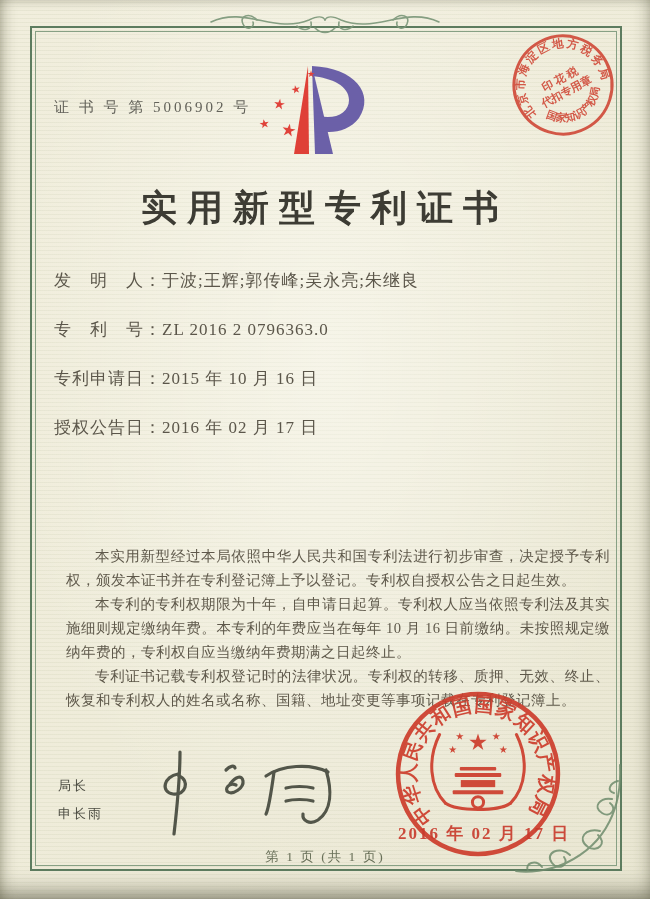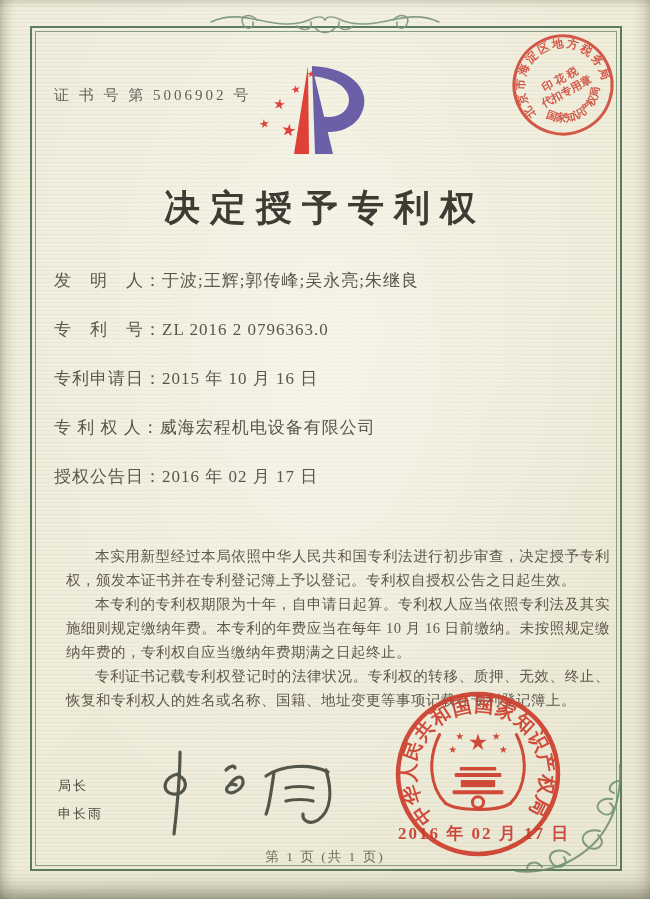--- a/index.html
+++ b/index.html
@@ -13,21 +13,21 @@
   }
   .edge-shadow{position:absolute;inset:0;pointer-events:none;z-index:50;
     box-shadow:
       inset 10px 0 16px -10px rgba(70,70,45,.45),
       inset -12px 0 18px -12px rgba(70,70,45,.35),
       inset 0 -18px 22px -12px rgba(60,60,40,.55),
       inset 0 8px 12px -9px rgba(70,70,45,.25);}
   .frame{position:absolute;left:30px;top:26px;right:28px;bottom:28px;
     border:2px solid #5d7c5f;}
   .frame-inner{position:absolute;inset:3px;border:1px solid #87a084;}
-  .cert-no{position:absolute;left:54px;top:86px;font-size:15px;letter-spacing:3px;color:#63625a;font-family:Liberation Serif, serif;}
+  .cert-no{position:absolute;left:54px;top:98px;font-size:15px;letter-spacing:3px;color:#63625a;font-family:Liberation Serif, serif;}
   .logo{position:absolute;left:253px;top:60px;width:130px;height:106px;}
   .logo .star{position:absolute;color:#e0423a;line-height:1;}
   .tax-stamp{position:absolute;left:508px;top:30px;width:110px;height:110px;
     transform:rotate(-28deg);opacity:.88;}
   .title{position:absolute;left:0;right:0;top:184px;text-align:center;
     font-size:36px;font-weight:700;letter-spacing:10px;color:#3d3c34;}
   .fields{position:absolute;left:54px;right:38px;top:270px;}
   .field{margin-bottom:28px;font-size:17px;line-height:21px;color:#5b564a;letter-spacing:1px;}
   .field .lab{white-space:pre;}
   .paras{position:absolute;left:48px;right:40px;top:544px;margin-left:18px;}
@@ -99,27 +99,26 @@
   <text font-size="11.5" fill="#cf4433" font-weight="bold">
     <textPath href="#taxTop" startOffset="0" textLength="148">北京市海淀区地方税务局</textPath>
   </text>
   <text font-size="10.5" fill="#cf4433" font-weight="bold">
     <textPath href="#taxBot" startOffset="2" textLength="72">国家知识产权局</textPath>
   </text>
   <text x="55" y="52" text-anchor="middle" font-size="11" fill="#cf4433" font-weight="bold">印 花 税</text>
   <text x="55" y="66" text-anchor="middle" font-size="11" fill="#cf4433" font-weight="bold">代扣专用章</text>
 </svg>
 
-<div class="title">决定授予专利权</div>
+<div class="title">实用新型专利证书</div>
 
 <div class="fields">
   <div class="field"><span class="lab">发　明　人：</span><span>于波;王辉;郭传峰;吴永亮;朱继良</span></div>
   <div class="field"><span class="lab">专　利　号：</span><span>ZL 2016 2 0796363.0</span></div>
   <div class="field"><span class="lab">专利申请日：</span><span>2015 年 10 月 16 日</span></div>
-  <div class="field"><span class="lab">专 利 权 人：</span><span>威海宏程机电设备有限公司</span></div>
   <div class="field"><span class="lab">授权公告日：</span><span>2016 年 02 月 17 日</span></div>
 </div>
 
 <div class="paras">
   <p>本实用新型经过本局依照中华人民共和国专利法进行初步审查，决定授予专利权，颁发本证书并在专利登记簿上予以登记。专利权自授权公告之日起生效。</p>
   <p>本专利的专利权期限为十年，自申请日起算。专利权人应当依照专利法及其实施细则规定缴纳年费。本专利的年费应当在每年 10 月 16 日前缴纳。未按照规定缴纳年费的，专利权自应当缴纳年费期满之日起终止。</p>
   <p>专利证书记载专利权登记时的法律状况。专利权的转移、质押、无效、终止、恢复和专利权人的姓名或名称、国籍、地址变更等事项记载在专利登记簿上。</p>
 </div>
 
 <svg class="grant-seal" viewBox="0 0 170 170">

